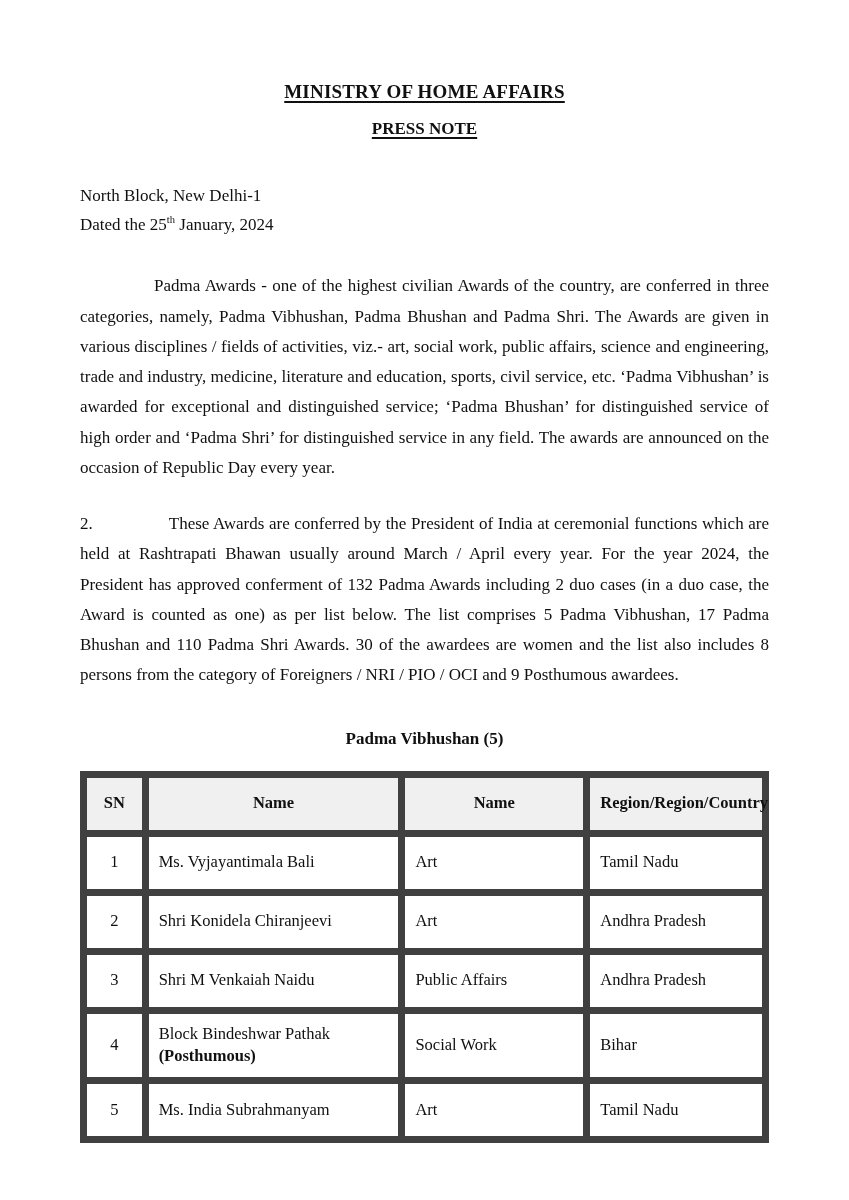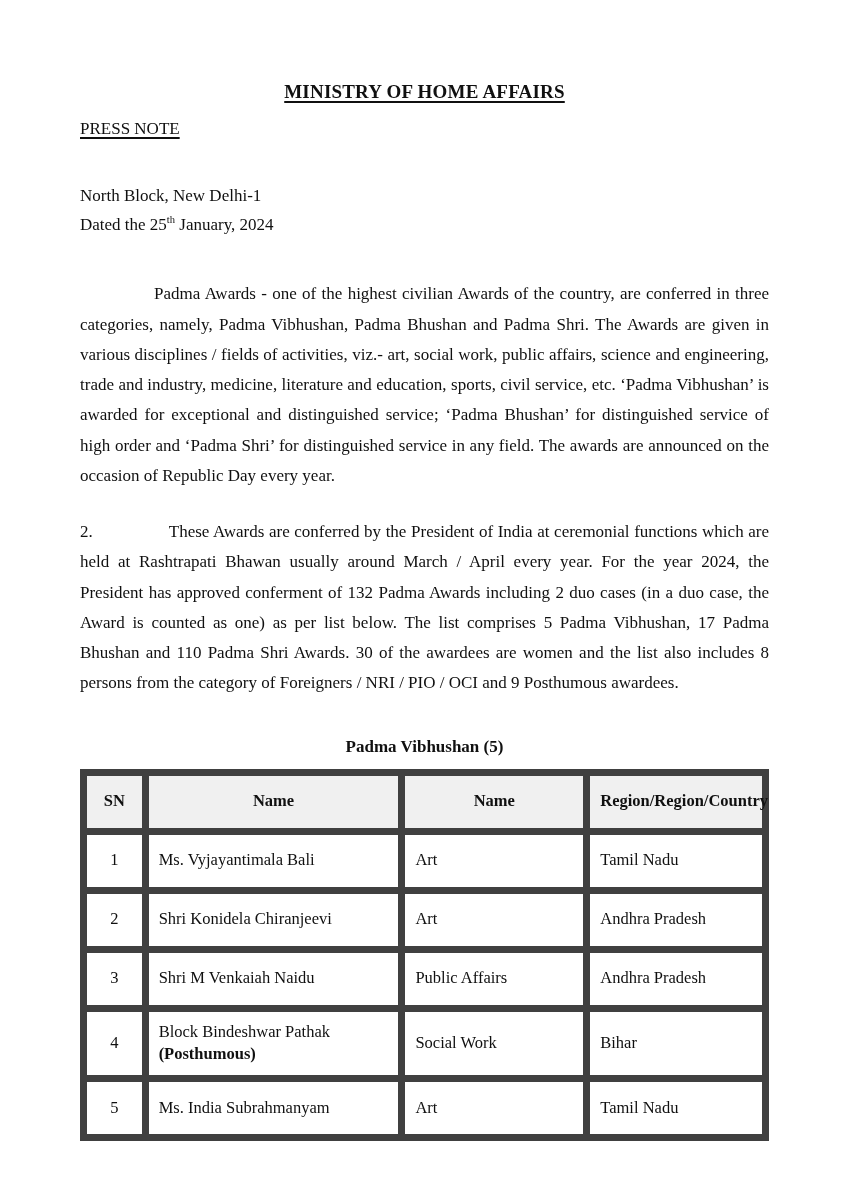--- a/index.html
+++ b/index.html
@@ -34,22 +34,23 @@
     padding-top: 80px;
     line-height: 1.25;
   }
   .doc-title span,
   .doc-subtitle span {
     text-decoration: underline;
     text-underline-offset: 3px;
     text-decoration-thickness: 1.6px;
   }
   .doc-subtitle {
+    text-align: center;
     font-size: 17px;
-    font-weight: normal;
+    font-weight: bold;
     margin: 0;
     padding-top: 14px;
     line-height: 1.25;
   }
 
   
   .dateline {
     margin-top: 42px;
     text-align: left;
     font-size: 17px;
@@ -64,33 +65,33 @@
   }
 
   
   .para {
     font-size: 17px;
     line-height: 1.78;
     text-align: justify;
     margin: 0;
     hyphens: none;
   }
-  .para.first { margin-top: 40px; }
+  .para.first { margin-top: 32px; }
   .para.second { margin-top: 26px; }
   .indent-tab { display: inline-block; width: 74px; }
   .num-tab { display: inline-block; width: 76px; }
 
   
   .table-heading {
     text-align: center;
     font-size: 17px;
     font-weight: bold;
     margin: 0;
     padding-top: 38px;
-    padding-bottom: 12px;
+    padding-bottom: 22px;
   }
   table.awards {
     width: 100%;
     border-collapse: collapse;
     table-layout: fixed;
     font-size: 16.5px;
   }
   table.awards th,
   table.awards td {
     border: 7px solid #404040;

